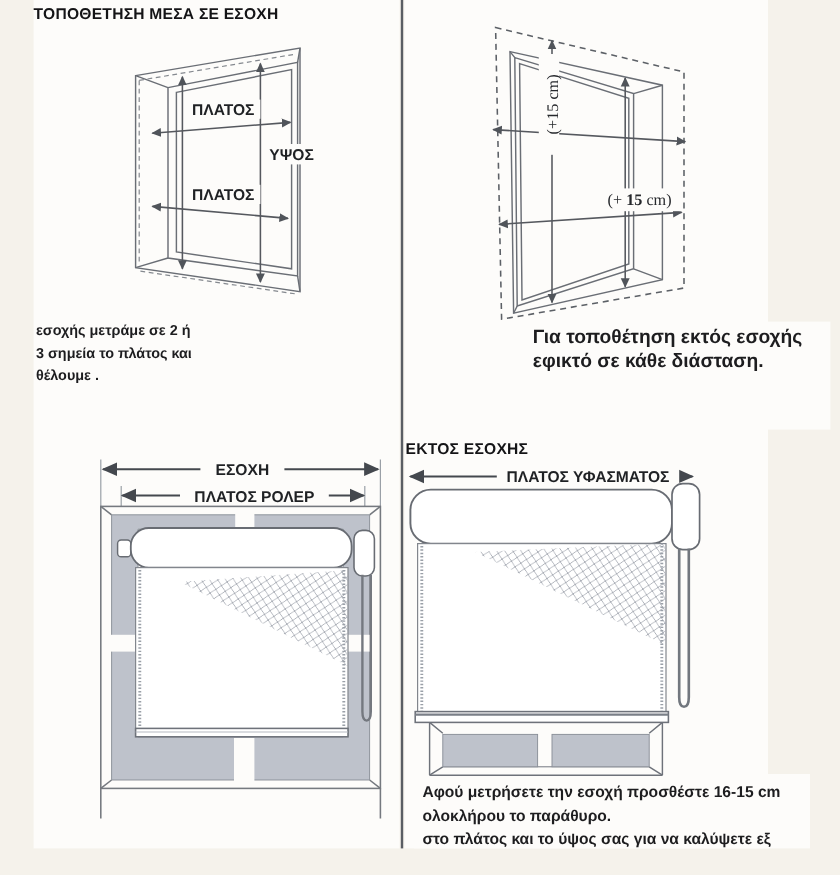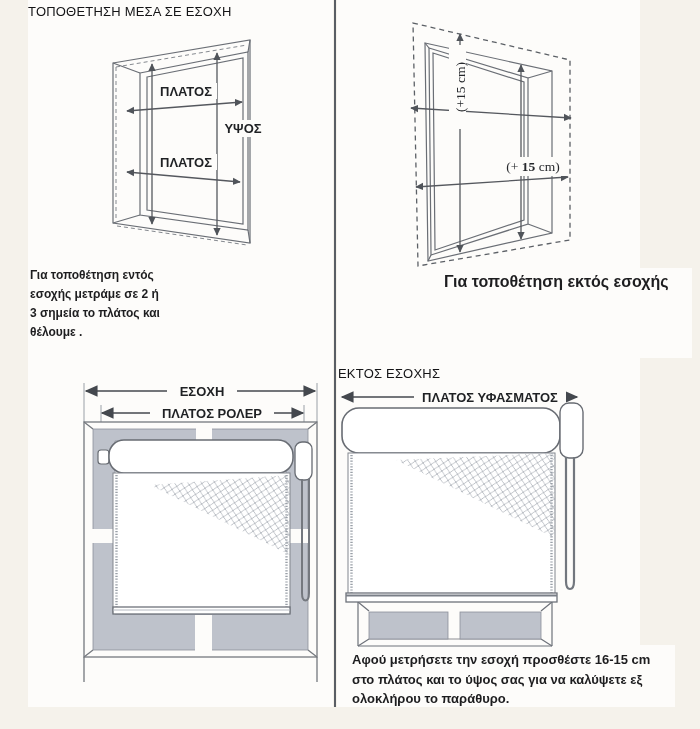--- a/index.html
+++ b/index.html
@@ -1,21 +1,21 @@
 <!DOCTYPE html>
 <html><head>
 <meta charset="utf-8">
 <style>
   *{margin:0;padding:0;box-sizing:border-box}
   html,body{width:700px;height:729px}
   body{font-family:"Liberation Sans","DejaVu Sans",sans-serif;background:#f5f2eb;overflow:hidden}
   .page{position:relative;width:700px;height:729px;background:#f5f2eb}
   .panel{position:absolute;background:#fdfcfa}
   .divider{position:absolute;left:334px;top:0;width:2px;height:707px;background:#5a5e64}
-  .title{position:absolute;font-size:13px;font-weight:normal;color:#141416;letter-spacing:.2px;white-space:nowrap}
+  .title{position:absolute;font-size:13px;font-weight:bold;color:#141416;letter-spacing:.2px;white-space:nowrap}
   .para{position:absolute;font-weight:bold;color:#1d1d1f}
   .para div{white-space:nowrap}
   .para-tl{font-size:12px;line-height:19px}
   .para-tr{font-size:16px;line-height:19.5px}
   .para-br{font-size:13px;line-height:19.5px}
   svg{position:absolute;overflow:visible}
   .dlabel{font-family:"Liberation Sans","DejaVu Sans",sans-serif;font-weight:700;font-size:13px;fill:#1f2124;text-anchor:middle}
   .slabel{font-family:"Liberation Serif","DejaVu Serif",serif;font-size:13.5px;fill:#26282c;text-anchor:middle}
   .wbg{fill:#fdfcfa}
 </style>
@@ -72,21 +72,20 @@
       <rect class="wbg" x="136" y="90" width="44" height="17"></rect>
       <text class="dlabel" x="158" y="103">ΥΨΟΣ</text>
     </g>
     <g>
       <rect class="wbg" x="70" y="124" width="62" height="16"></rect>
       <text class="dlabel" x="101" y="137">ΠΛΑΤΟΣ</text>
     </g>
   </svg>
 
   <div class="para para-tl" style="left:30px;top:266px">
-    <div>Για τοποθέτηση εντός</div>
     <div>εσοχής μετράμε σε 2 ή</div>
     <div>3 σημεία το πλάτος και</div>
     <div>θέλουμε .</div>
   </div>
 
 
   <svg style="left:395px;top:18px" width="250" height="255" viewBox="0 0 250 255">
     <path d="M18,5 L175,42 L175,222 L23,248 Z" stroke="#5c6066" stroke-width="1.3" stroke-dasharray="5,4" fill="none"></path>
     <g stroke="#6a6e75" stroke-width="1.2" fill="none">
       <path d="M30,25 L157,53 L157,215 L33,243 Z"></path>
@@ -107,20 +106,21 @@
     <g>
       <rect class="wbg" x="104" y="139" width="68" height="19"></rect>
       <text class="slabel" x="138" y="153">
         <tspan>(+ </tspan><tspan font-weight="bold">15</tspan><tspan> cm)</tspan>
       </text>
     </g>
   </svg>
 
   <div class="para para-tr" style="left:444px;top:272px">
     <div>Για  τοποθέτηση εκτός εσοχής</div>
+    <div>εφικτό σε κάθε διάσταση.</div>
   </div>
 
   <svg style="left:62px;top:372px" width="262" height="330" viewBox="0 0 262 330">
     <g stroke="#9aa0a7" stroke-width="1">
       <path d="M22,11 V50 M255,11 V50 M39,33 V50 M242,33 V50" fill="none"></path>
     </g>
     <g stroke="#44484e" stroke-width="1.7" fill="none" marker-start="url(#mkB)" marker-end="url(#mkB)">
       <line x1="24" y1="19" x2="253" y2="19"></line>
       <line x1="40" y1="41" x2="241" y2="41"></line>
     </g>
@@ -187,17 +187,17 @@
     </g>
     <g>
       <rect x="8" y="230" width="211" height="9" fill="#fff" stroke="#6e727a" stroke-width="1.3"></rect>
       <path d="M8,232.5 H219" stroke="#7a7f87" stroke-width="2" fill="none"></path>
     </g>
     <path d="M228,94 V218 Q228,226 232,226 Q236,226 236,218 V94" fill="none" stroke="#72777e" stroke-width="2.2"></path>
   </svg>
 
   <div class="para para-br" style="left:352px;top:650px">
     <div>Αφού μετρήσετε την εσοχή προσθέστε 16-15 cm</div>
+    <div>ολοκλήρου το παράθυρο.</div>
     <div>στο πλάτος και το ύψος σας για να καλύψετε εξ</div>
-    <div>ολοκλήρου το παράθυρο.</div>
   </div>
 
 </div>
 
 </body></html>

